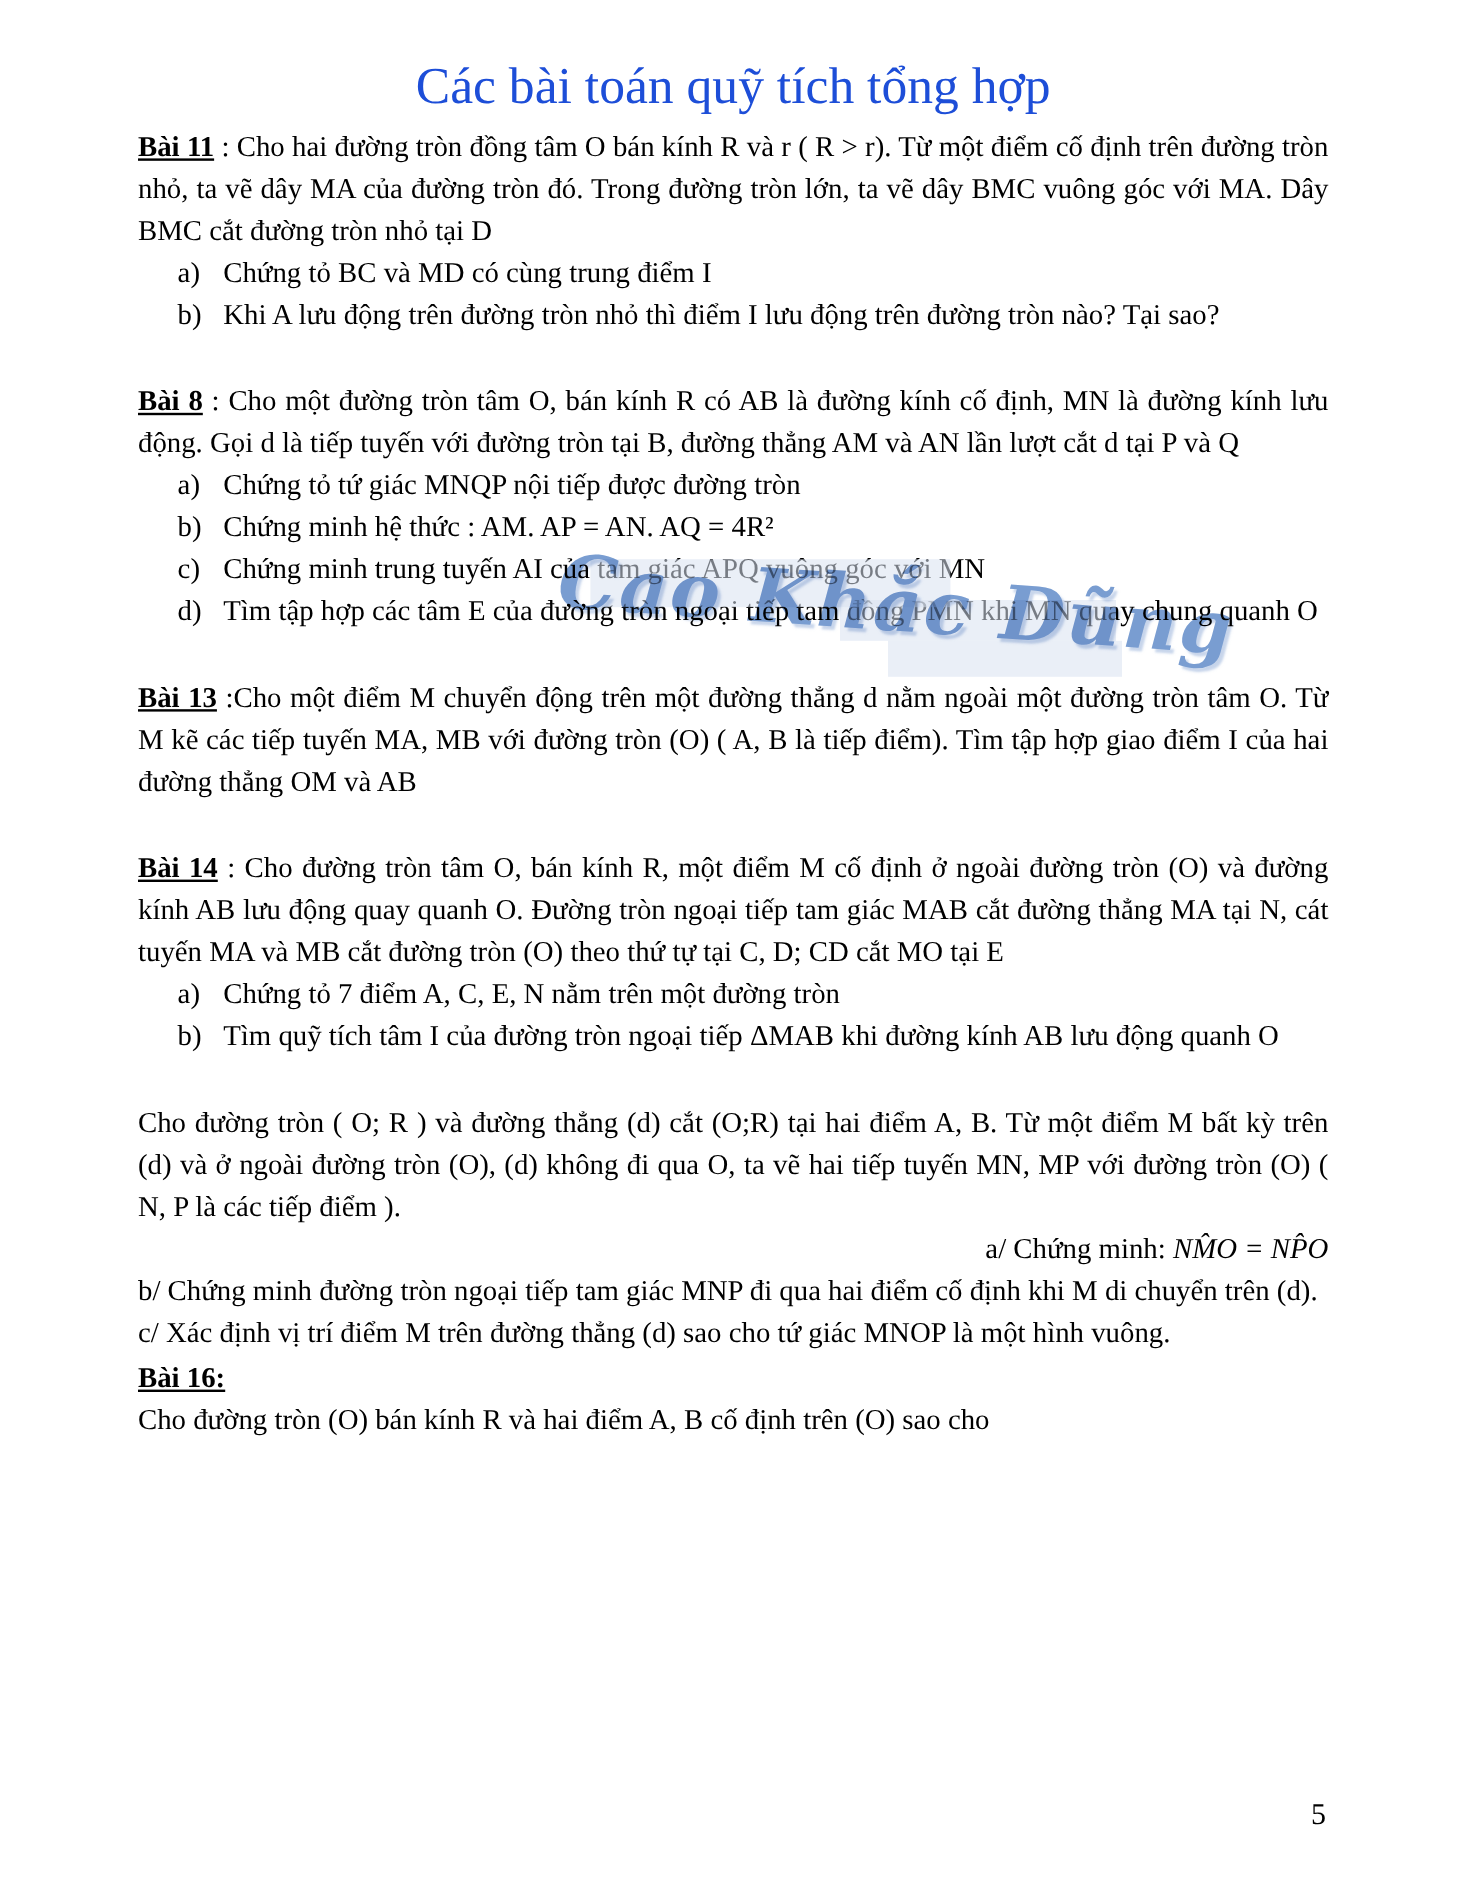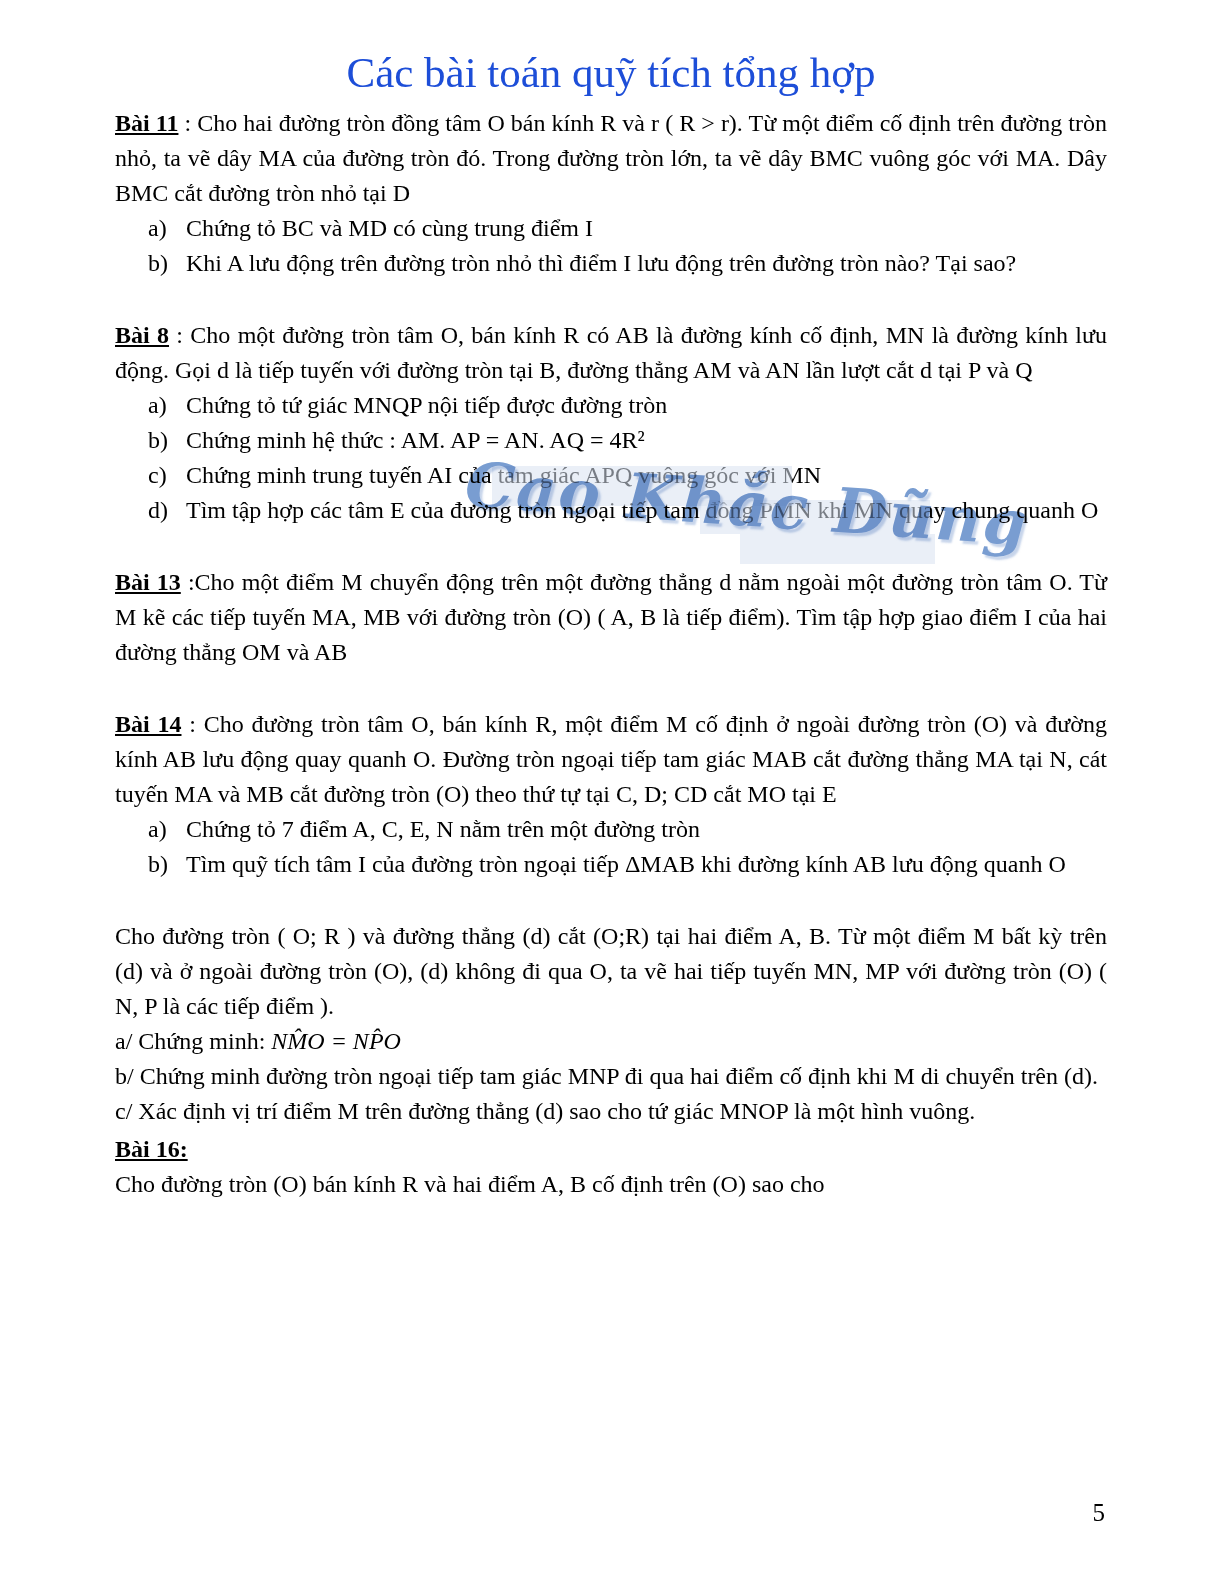--- a/index.html
+++ b/index.html
@@ -27,21 +27,21 @@
   }
   .problem { margin: 0; }
   .problem + .problem { margin-top: 37px; }
   .problem.tight { margin-top: 3px; }
   .para {
     margin: 0;
     font-size: 24px;
     line-height: 35px;
     text-align: justify;
   }
-  .para.nojustify { text-align: left; }
+  .para.nojustify { text-align: right; }
   .label {
     font-weight: bold;
     text-decoration: underline;
   }
   .item {
     display: flex;
     padding-left: 33px;
     font-size: 24px;
     line-height: 35px;
   }

